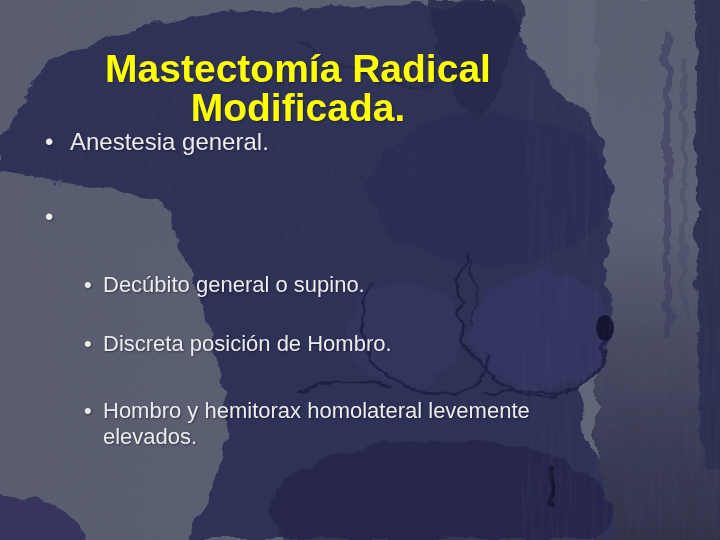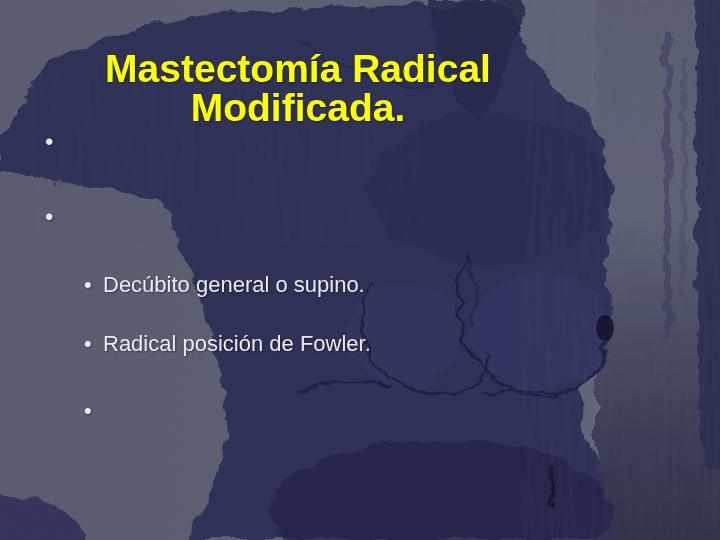--- a/index.html
+++ b/index.html
@@ -136,30 +136,33 @@
 
     <rect width="720" height="540" filter="url(#grain)" opacity="0.22"></rect>
     <rect x="540" y="0" width="180" height="540" filter="url(#streaks)" opacity="0.35"></rect>
     <rect x="60" y="80" width="330" height="150" filter="url(#streaks)" opacity="0.18"></rect>
   </svg>
 
   <div class="title">Mastectomía Radical Modificada.</div>
 
   <div class="bullet l1" id="b0">
     <span class="dot">•</span>
+    <span class="text">Anestesia general.</span>
   </div>
   <div class="bullet l1" id="b1">
     <span class="dot">•</span>
   </div>
 
   <div class="bullet l2" id="b2">
     <span class="dot">•</span>
     <span class="text">Decúbito general o supino.</span>
   </div>
   <div class="bullet l2" id="b3">
     <span class="dot">•</span>
-    <span class="text">Radical posición de Fowler.</span>
+    <span class="text">Discreta posición de Hombro.</span>
   </div>
   <div class="bullet l2" id="b4">
     <span class="dot">•</span>
+    <span class="text">Hombro y hemitorax homolateral levemente
+elevados.</span>
   </div>
 
 </div>
 
 </body></html>

